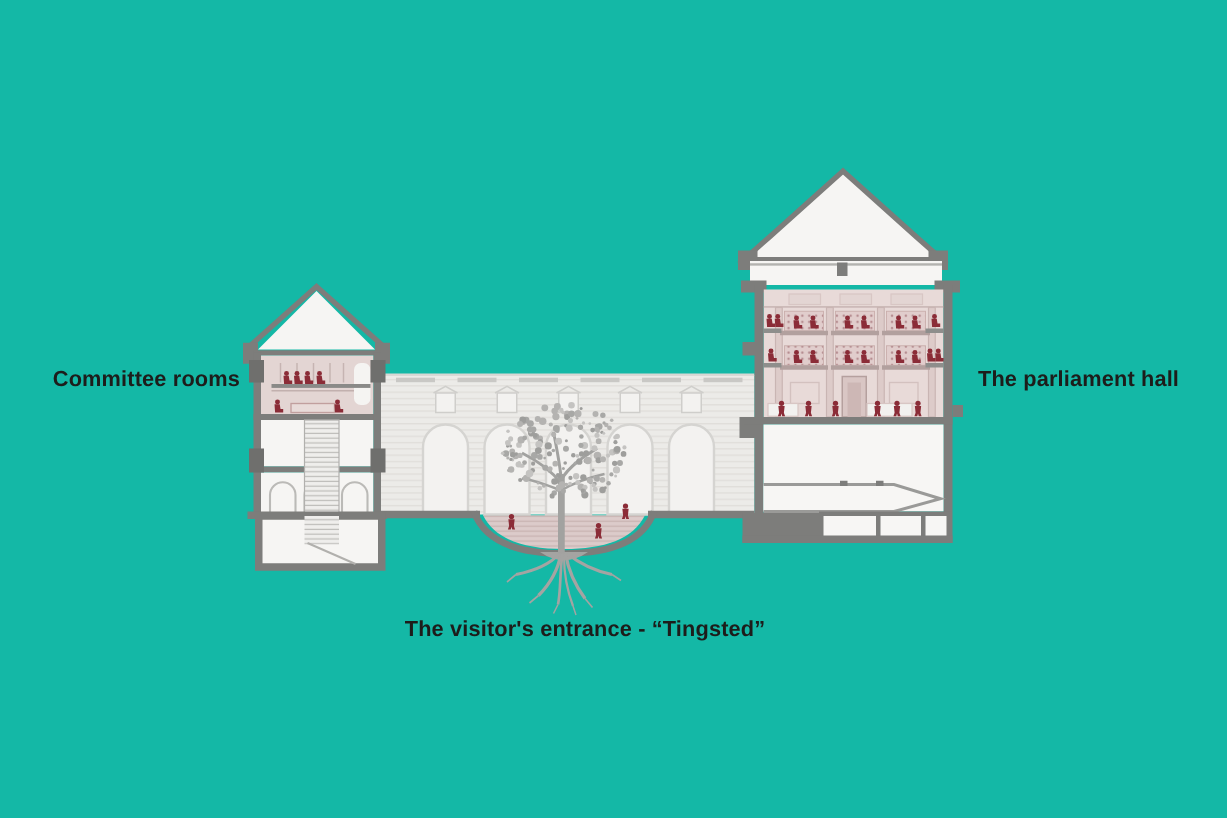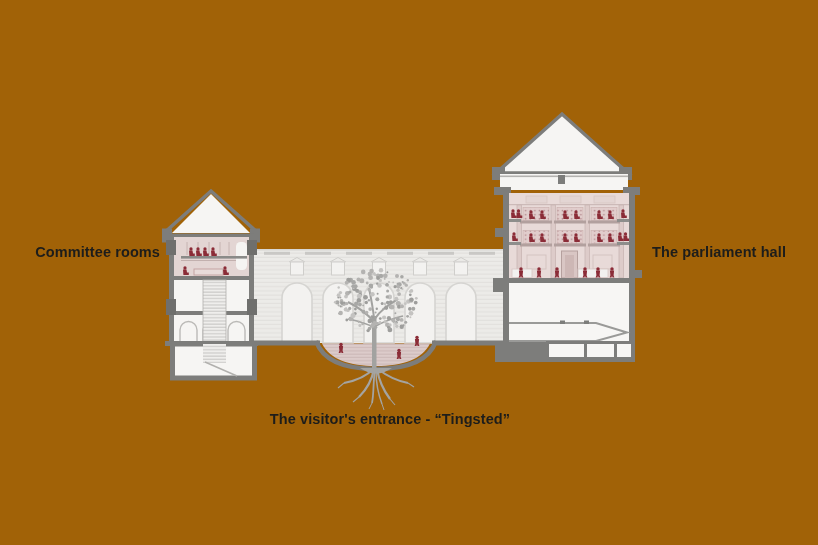--- a/index.html
+++ b/index.html
@@ -1,19 +1,19 @@
 <!DOCTYPE html>
 <html><head>
 <meta charset="utf-8">
 <style>
   html,body{margin:0;padding:0;background:#f1f0ee;}
   .canvas{
     position:relative;
     width:818px;height:545px;
-    background:#a16207;
+    background:#14b8a6;
     overflow:hidden;
     font-family:"Liberation Sans", sans-serif;
   }
   svg{display:block;}
   text.lbl{
     font-family:"Liberation Sans", sans-serif;
     font-weight:700;
     font-size:14.5px;
     fill:#1d1d1b;
     letter-spacing:0.1px;

